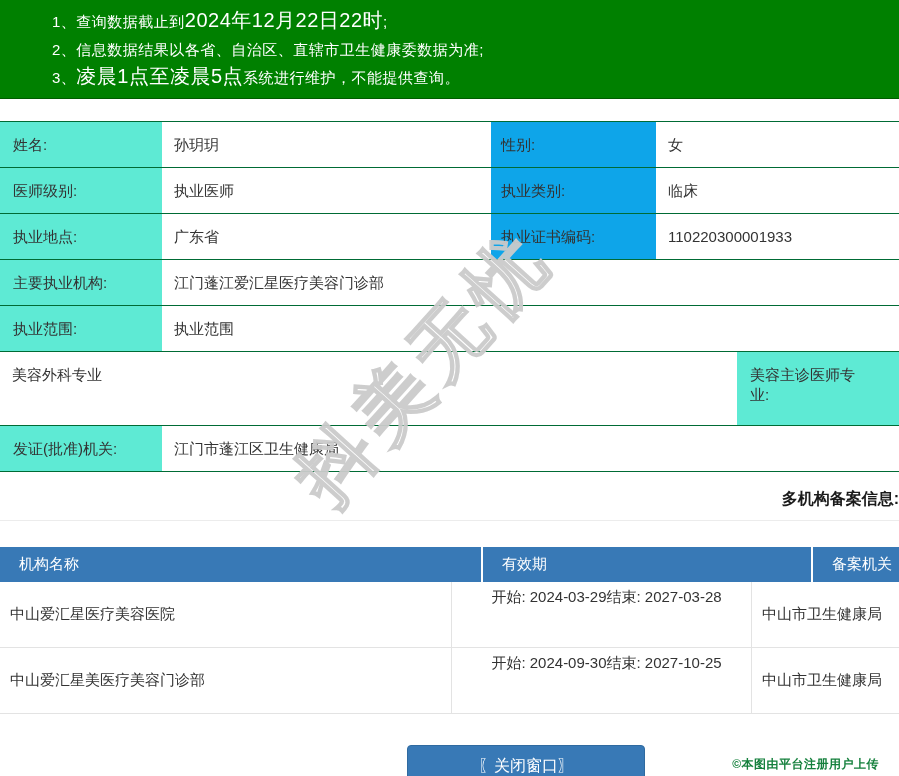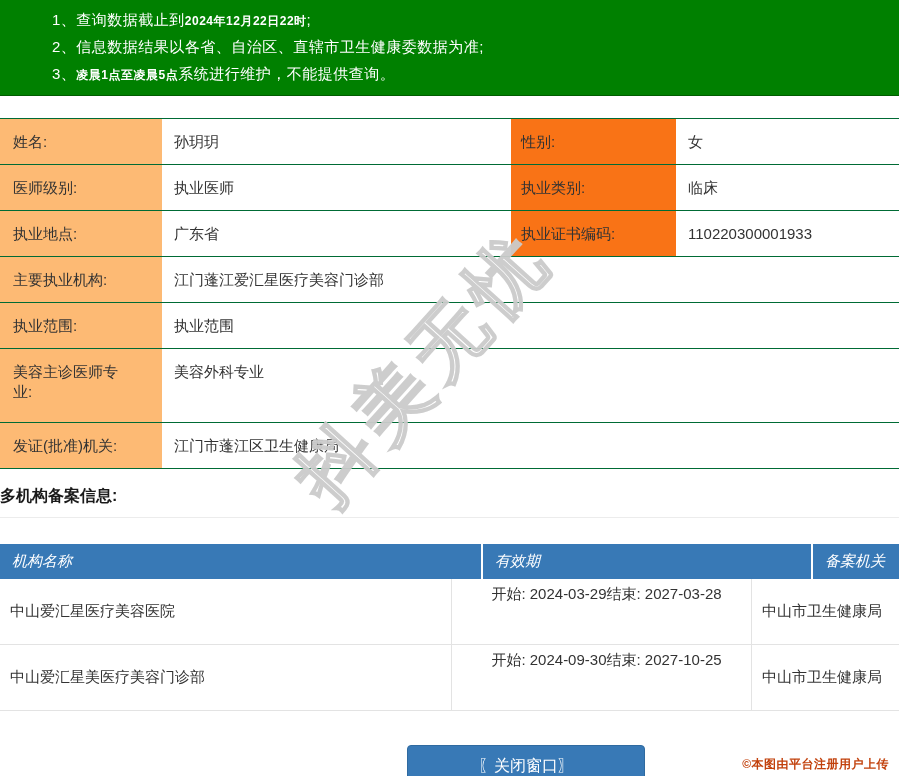--- a/index.html
+++ b/index.html
@@ -8,62 +8,62 @@
     width:899px; height:776px; position:relative; overflow:hidden;
     background:#fff; font-family:"Liberation Sans", sans-serif; color:#333;
   }
 
   
   .banner {
     background:#008000; color:#fff; width:899px;
     padding:7px 10px 7px 52px; border-bottom:1px solid #005c00;
   }
   .banner .line { font-size:15px; line-height:26px; letter-spacing:0.5px; }
-  .banner b { font-weight:bold; font-size:12px; }
+  .banner b { font-weight:normal; font-size:20px; }
 
   
   .info-table { margin-top:22px; border-top:1px solid #006b35; }
   .irow { display:flex; border-bottom:1px solid #006b35; min-height:45px; align-items:stretch; }
   .irow.tall { min-height:74px; }
   .cell { font-size:15px; padding:13px 12px 12px 12px; line-height:20px; }
-  .lbl  { background:#fdba74; width:162px; padding:13px 34px 12px 13px; }
-  .lbl2 { background:#f97316; width:165px; padding:13px 10px 12px 10px;margin-left:20px; }
+  .lbl  { background:#5eead4; width:162px; padding:13px 34px 12px 13px; }
+  .lbl2 { background:#0ea5e9; width:165px; padding:13px 10px 12px 10px; }
   .val1 { width:329px; }
   .valf { flex:1; }
 
   
   .section-title {
-    text-align:left; font-weight:bold; font-size:16px; color:#1a1a1a;
+    text-align:right; font-weight:bold; font-size:16px; color:#1a1a1a;
     margin-top:17px; line-height:19px;
   }
   .soft-divider { border-bottom:1px solid #ececec; margin-top:12px; }
 
   
   .org-table { margin-top:26px; }
   .org-header { display:flex; background:#3879b6; color:#fff; height:35px; align-items:center; font-size:15px; }
-  .ohc { padding-left:12px; height:100%; display:flex; align-items:center;font-style:italic; }
+  .ohc { padding-left:19px; height:100%; display:flex; align-items:center; }
   .oc1 { width:451px; }
   .oc2 { width:300px; }
   .oc3 { flex:1; }
   .org-header .oc2, .org-header .oc3 { border-left:2px solid #fff;margin-left:30px; }
   .org-row { display:flex; border-bottom:1px solid #e3e3e3; min-height:66px; font-size:15px; color:#333; }
   .orc { padding-left:10px; }
   .org-row .oc1 { display:flex; align-items:center;text-align:right; }
   .org-row .oc2 { display:flex; flex-direction:row; justify-content:center; line-height:29px; border-left:1px solid #e3e3e3; }
   .org-row .oc3 { display:flex; align-items:center; border-left:1px solid #e3e3e3; }
 
   
   .close-btn {
     position:absolute; left:407px; top:745px; width:238px; height:42px;
     background:#3879b6; border:1px solid #2f6aa0; border-radius:4px;
     color:#fff; font-size:16px; text-align:center; line-height:38px;
     font-family:"Liberation Sans", sans-serif; cursor:pointer;
   }
   .stamp {
-    position:absolute; right:10px; top:756px; font-size:12px; font-weight:bold; color:#c2410c;
+    position:absolute; right:20px; top:756px; font-size:12px; font-weight:bold; color:#15803d;
     text-shadow:-1px -1px 0 #fff, 1px -1px 0 #fff, -1px 1px 0 #fff, 1px 1px 0 #fff;
     letter-spacing:0.5px;
   }
 
   
   .watermark {
     position:absolute; left:425px; top:368px; z-index:5;
     transform:translate(-50%,-50%) rotate(-48deg);
     font-size:74px; font-weight:bold; letter-spacing:10px; white-space:nowrap;
     color:transparent; -webkit-text-stroke:2px #cbcbcb;
@@ -100,22 +100,22 @@
   </div>
   <div class="irow">
     <div class="cell lbl">主要执业机构:</div>
     <div class="cell valf">江门蓬江爱汇星医疗美容门诊部</div>
   </div>
   <div class="irow">
     <div class="cell lbl">执业范围:</div>
     <div class="cell valf">执业范围</div>
   </div>
   <div class="irow tall">
+    <div class="cell valf">美容外科专业</div>
     <div class="cell lbl">美容主诊医师专业:</div>
-    <div class="cell valf">美容外科专业</div>
   </div>
   <div class="irow">
     <div class="cell lbl">发证(批准)机关:</div>
     <div class="cell valf">江门市蓬江区卫生健康局</div>
   </div>
 </div>
 
 <div class="section-title">多机构备案信息:</div>
 <div class="soft-divider"></div>
 

